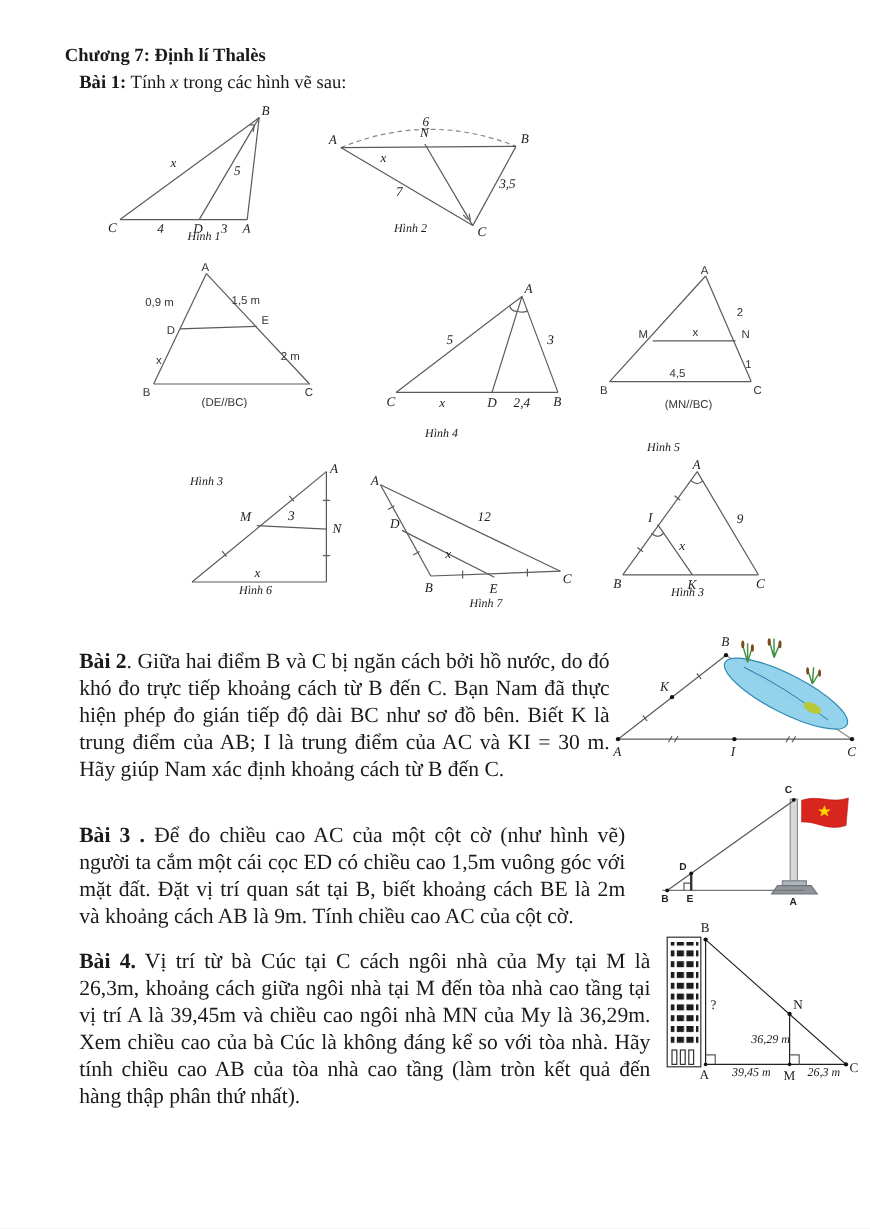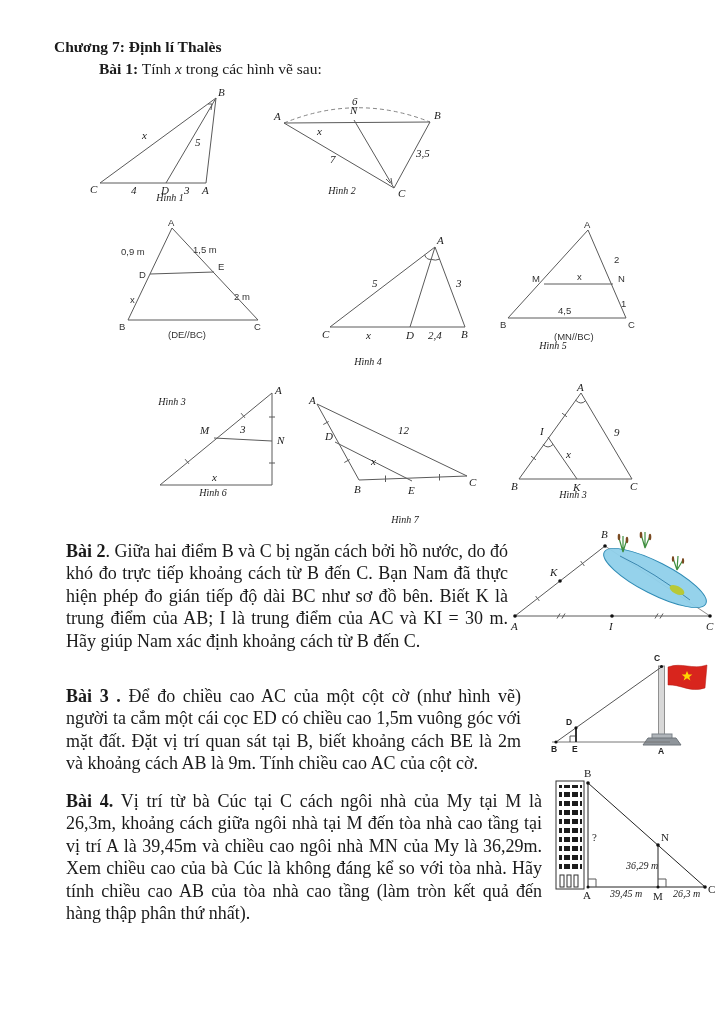--- a/index.html
+++ b/index.html
@@ -3,21 +3,21 @@
 <meta charset="utf-8">
 <style>
   html,body{margin:0;padding:0;background:#e8e8e8;}
   .page{
     position:relative;width:725px;height:1024px;background:#ffffff;
     font-family:"Liberation Serif","DejaVu Serif",serif;color:#1a1a1a;
     margin:0 auto;overflow:hidden;
   }
   .abs{position:absolute;}
   .title{font-weight:bold;font-size:15.5px;}
-  .b1line{font-size:15.5px;margin-left:33px;}
+  .b1line{font-size:15.5px;}
   .b1line b{font-weight:bold;}
   .b1line i{font-style:italic;}
   .para{font-size:18px;line-height:22.4px;text-align:justify;}
   .para b{font-weight:bold;}
   .cap{font-style:italic;font-size:10px;text-align:center;width:100px;}
   svg{display:block;}
   svg text{font-family:"Liberation Serif","DejaVu Serif",serif;font-size:11px;font-style:italic;fill:#222;}
   svg text.sans{font-family:"Liberation Sans","DejaVu Sans",sans-serif;font-size:9.5px;font-style:normal;fill:#333;}
   svg text.sansb{font-family:"Liberation Sans","DejaVu Sans",sans-serif;font-size:8.5px;font-style:normal;font-weight:bold;fill:#222;}
   svg text.up{font-style:normal;}
@@ -115,21 +115,21 @@
     <text class="sans" x="116" y="43">2</text>
     <text class="sans" x="34" y="62">M</text>
     <text class="sans" x="79" y="60">x</text>
     <text class="sans" x="120" y="62">N</text>
     <text class="sans" x="123" y="87">1</text>
     <text class="sans" x="60" y="94">4,5</text>
     <text class="sans" x="2" y="108">B</text>
     <text class="sans" x="130" y="108">C</text>
     <text class="sans" x="56" y="120">(MN//BC)</text>
   </svg>
-  <div class="abs cap" style="left:503px;top:340px;">Hình 5</div>
+  <div class="abs cap" style="left:503px;top:368px;">Hình 5</div>
 
   <svg class="abs" style="left:150px;top:383px;" width="150" height="104" viewBox="0 0 150 104">
     <line x1="10" y1="102" x2="122" y2="10"></line>
     <line x1="122" y1="10" x2="122" y2="102"></line>
     <line x1="64" y1="55" x2="122" y2="58"></line>
     <line x1="10" y1="102" x2="122" y2="102"></line>
     <line class="tick" x1="38.9" y1="80.8" x2="35.1" y2="76.2"></line>
     <line class="tick" x1="94.9" y1="34.8" x2="91.1" y2="30.2"></line>
     <line class="tick" x1="119" y1="34" x2="125" y2="34"></line>
     <line class="tick" x1="119" y1="80" x2="125" y2="80"></line>
@@ -153,21 +153,21 @@
     <line class="tick" x1="83.5" y1="83.5" x2="83.5" y2="90"></line>
     <line class="tick" x1="137.5" y1="82" x2="137.5" y2="88.5"></line>
     <text x="7" y="12">A</text>
     <text x="23" y="48">D</text>
     <text x="52" y="101">B</text>
     <text x="106" y="102">E</text>
     <text x="167" y="94">C</text>
     <text x="96" y="42">12</text>
     <text x="69" y="73">x</text>
   </svg>
-  <div class="abs cap" style="left:355px;top:498px;margin-top:16px;">Hình 7</div>
+  <div class="abs cap" style="left:355px;top:498px;">Hình 7</div>
 
   <svg class="abs" style="left:505px;top:383px;" width="140" height="108" viewBox="0 0 140 108">
     <line x1="76" y1="10" x2="14" y2="96"></line>
     <line x1="14" y1="96" x2="127" y2="96"></line>
     <line x1="76" y1="10" x2="127" y2="96"></line>
     <line x1="43" y1="54" x2="72" y2="96"></line>
     <path class="ln" d="M70.7,17.3 Q76,22.5 80.6,17.7"></path>
     <path class="ln" d="M37.9,61.4 Q43,66.5 48.1,61.4"></path>
     <line class="tick" x1="61.9" y1="33.8" x2="57.1" y2="30.2"></line>
     <line class="tick" x1="30.9" y1="76.8" x2="26.1" y2="73.2"></line>

